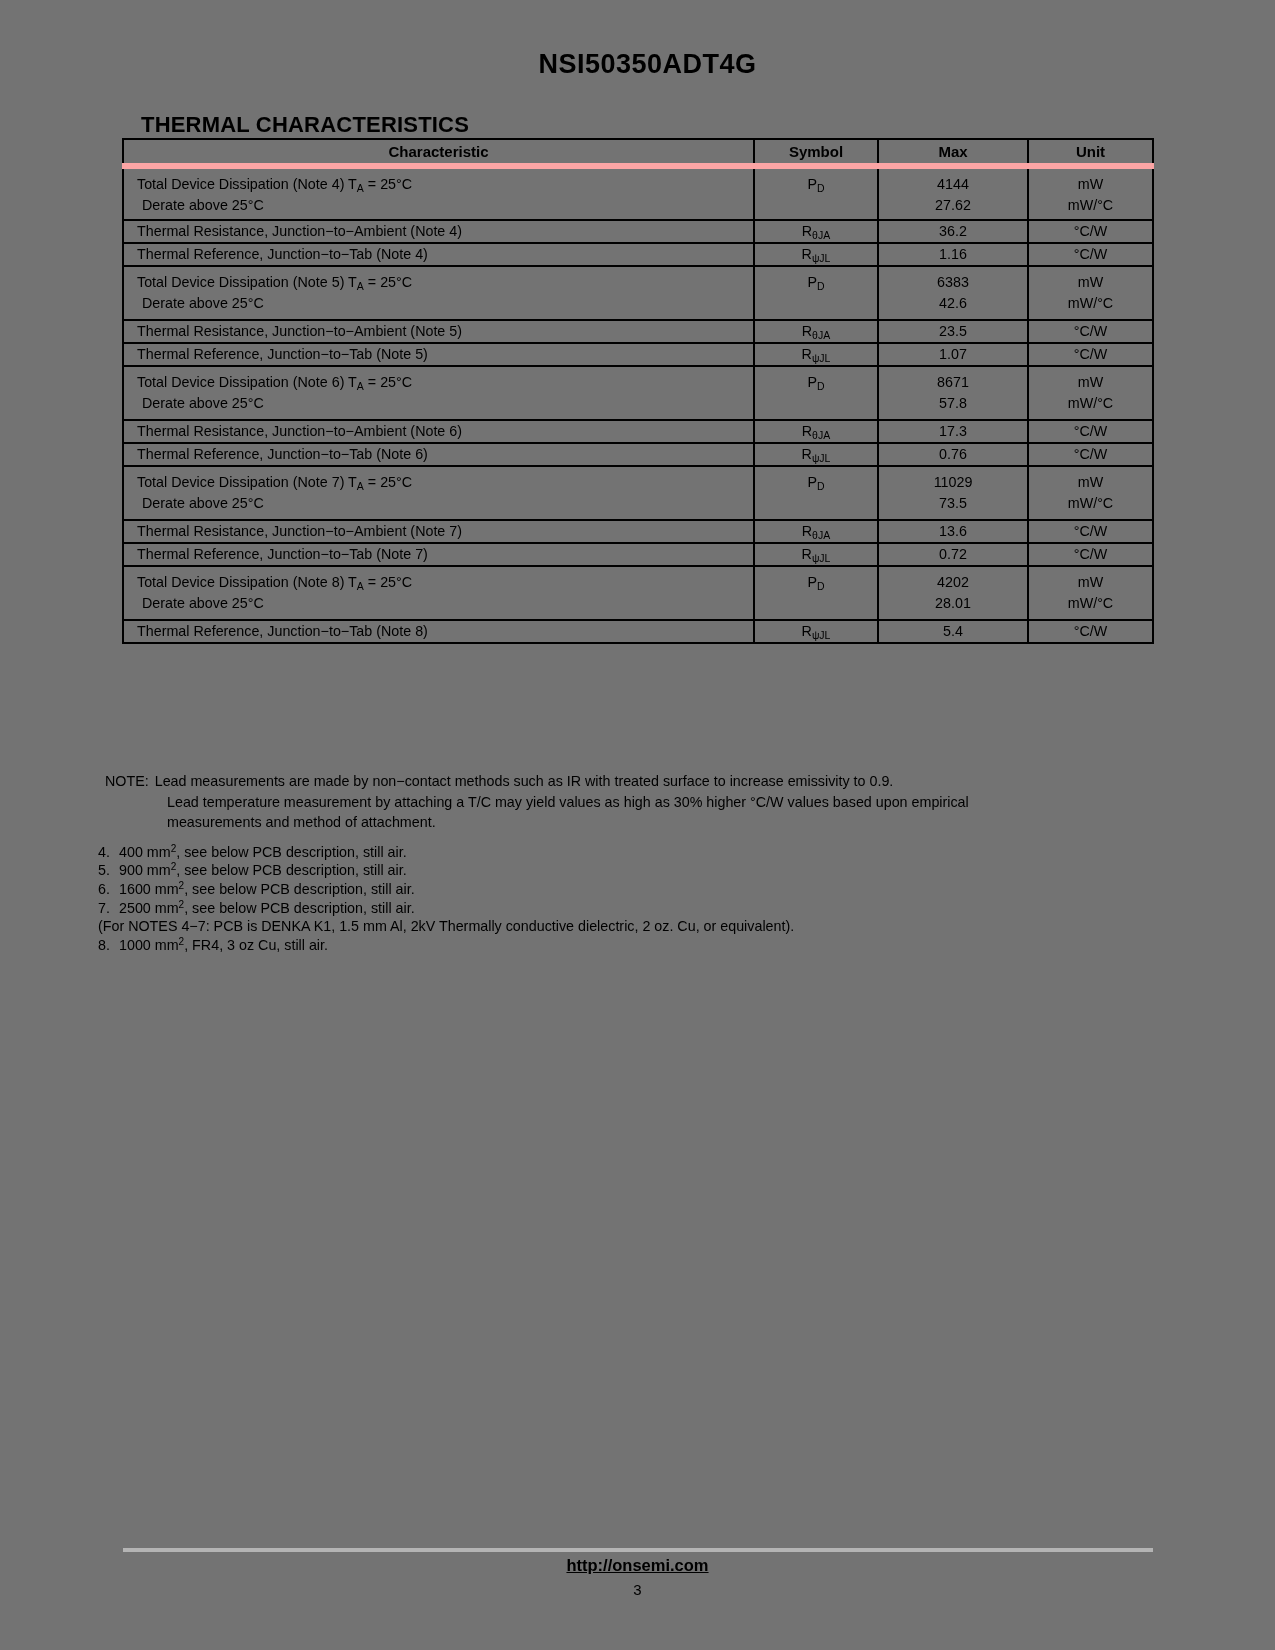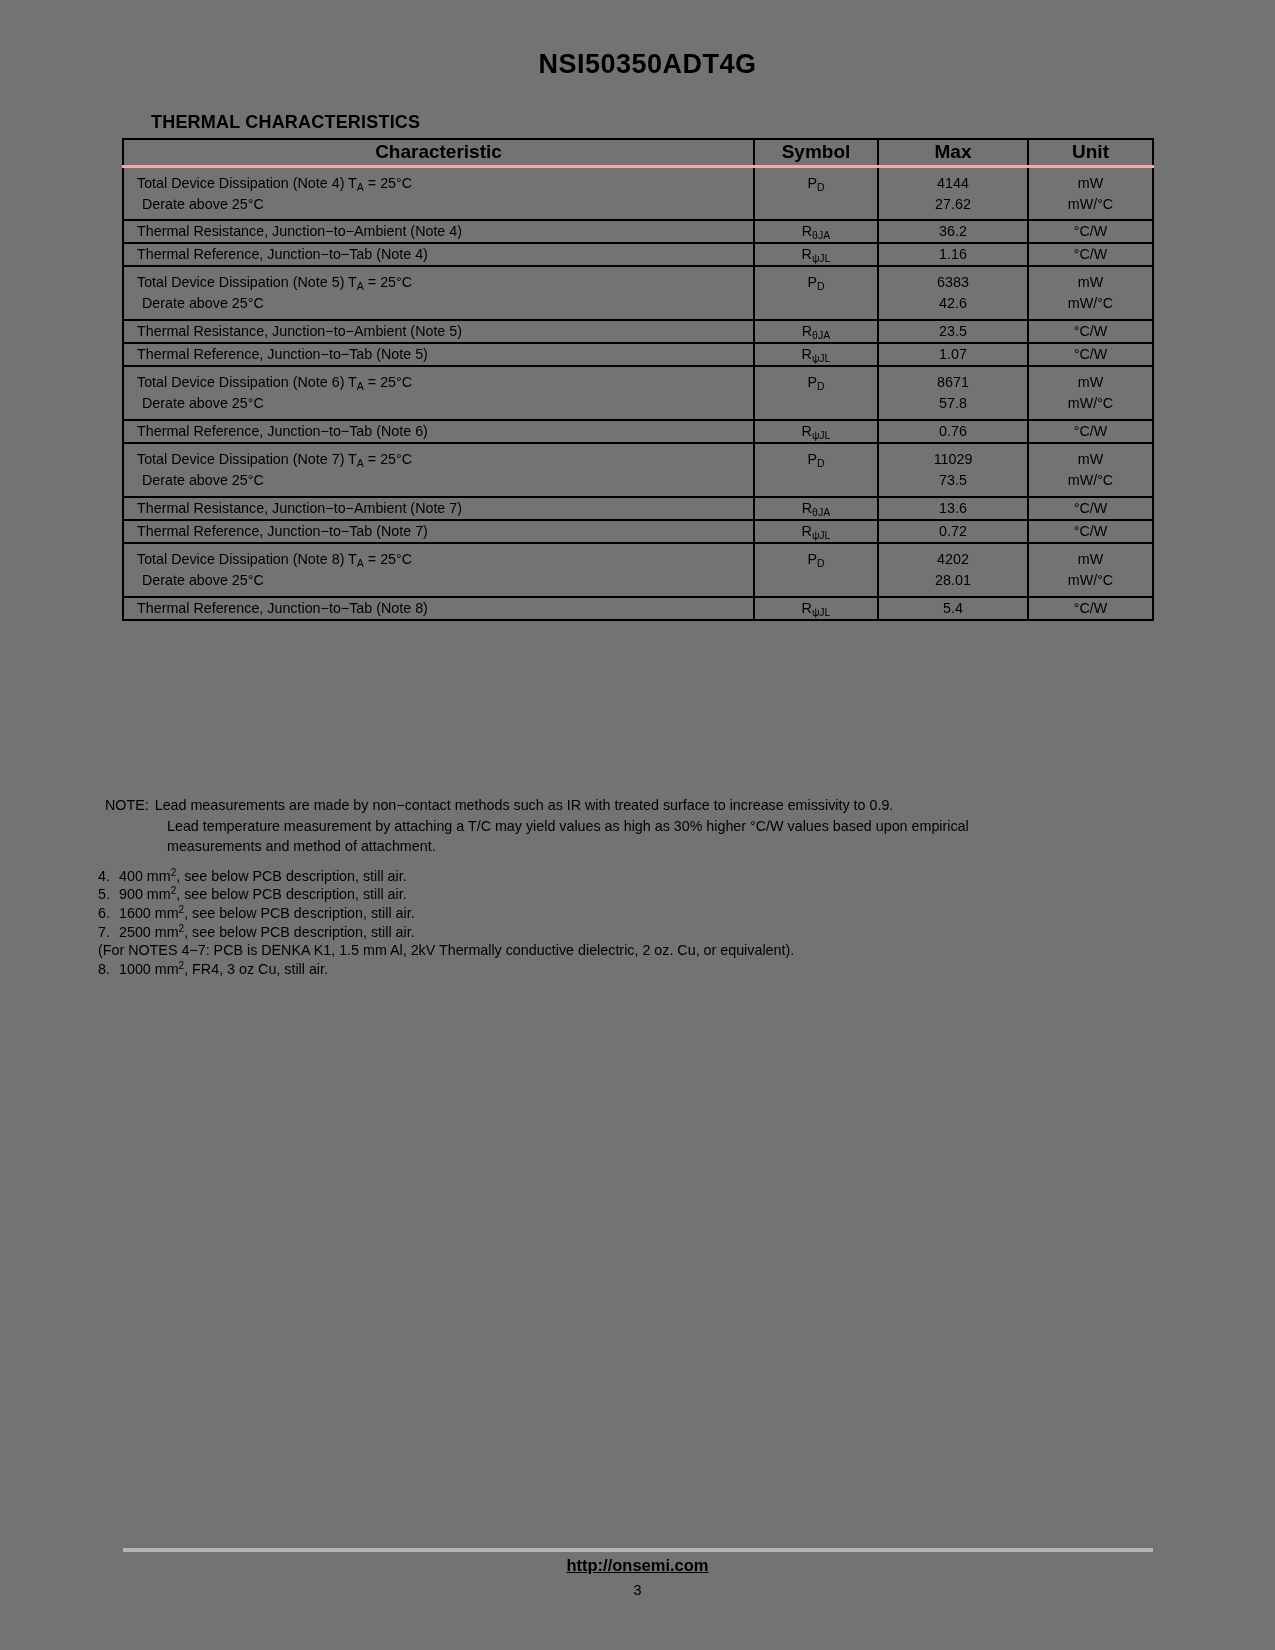--- a/index.html
+++ b/index.html
@@ -11,55 +11,55 @@
     color:#000;
     font-family:"Liberation Sans", sans-serif;
     overflow:hidden;
   }
   .doc-title {
     position:absolute; top:49px; left:0; width:100%;
     text-align:center; padding-left:20px;
     font-size:27px; font-weight:bold; letter-spacing:0.5px;
   }
   .section-title {
-    position:absolute; top:112px; left:151px;
-    font-size:18px; font-weight:bold; letter-spacing:0.2px;
+    position:absolute; top:112px; left:141px;
+    font-size:22px; font-weight:bold; letter-spacing:0.2px;
   }
   table.thermal {
     position:absolute; top:138px; left:122px;
     width:1030px;
     border-collapse:collapse; table-layout:fixed;
   }
   table.thermal th, table.thermal td {
     border:2px solid #000;
   }
   table.thermal thead th {
-    border-bottom:3px solid #fca5a5;
+    border-bottom:6px solid #fca5a5;
     height:27px;
-    font-size:19px; font-weight:bold;
+    font-size:15px; font-weight:bold;
     text-align:center; vertical-align:middle;
   }
   table.thermal td { font-size:14.3px; }
   td.char { text-align:left; padding-left:13px; }
   td.sym, td.max, td.unit { text-align:center; }
   tr.tall  { height:54px; }
   tr.tall td { vertical-align:top; padding-top:5px; }
   tr.short { height:20px; }
   tr.short td { vertical-align:middle; }
   .line { line-height:21px; }
   .indent2 { padding-left:5px; }
   sub.cs {
     font-size:10.5px; line-height:0;
     vertical-align:baseline; position:relative; top:3px;
   }
   .notes {
     position:absolute; top:771px; left:98px; width:1100px;
     font-size:14.3px;
   }
-  .note-head { display:flex; line-height:20.5px; padding-left:7px;margin-top:24px; }
+  .note-head { display:flex; line-height:20.5px; padding-left:7px; }
   .note-label { flex:none; padding-right:6px; }
   .note-cont { line-height:20.5px; padding-left:69px; }
   .notes-list { margin-top:10px; }
   .note-item { line-height:18.7px; }
   .note-num { display:inline-block; width:21px; }
   sup.sup2 {
     font-size:10px; line-height:0;
     vertical-align:baseline; position:relative; top:-5px;
   }
   .footer-bar {
@@ -202,20 +202,34 @@
             <div class="line">8671</div>
             <div class="line">57.8</div>
           </td>
           <td class="unit">
             <div class="line">mW</div>
             <div class="line">mW/°C</div>
           </td>
         </tr>
         <tr class="short">
           <td class="char">
+            <div class="line">Thermal Resistance, Junction−to−Ambient (Note 6)</div>
+          </td>
+          <td class="sym">
+            <div class="line">R<sub class="cs">θJA</sub></div>
+          </td>
+          <td class="max">
+            <div class="line">17.3</div>
+          </td>
+          <td class="unit">
+            <div class="line">°C/W</div>
+          </td>
+        </tr>
+        <tr class="short">
+          <td class="char">
             <div class="line">Thermal Reference, Junction−to−Tab (Note 6)</div>
           </td>
           <td class="sym">
             <div class="line">R<sub class="cs">ψJL</sub></div>
           </td>
           <td class="max">
             <div class="line">0.76</div>
           </td>
           <td class="unit">
             <div class="line">°C/W</div>

